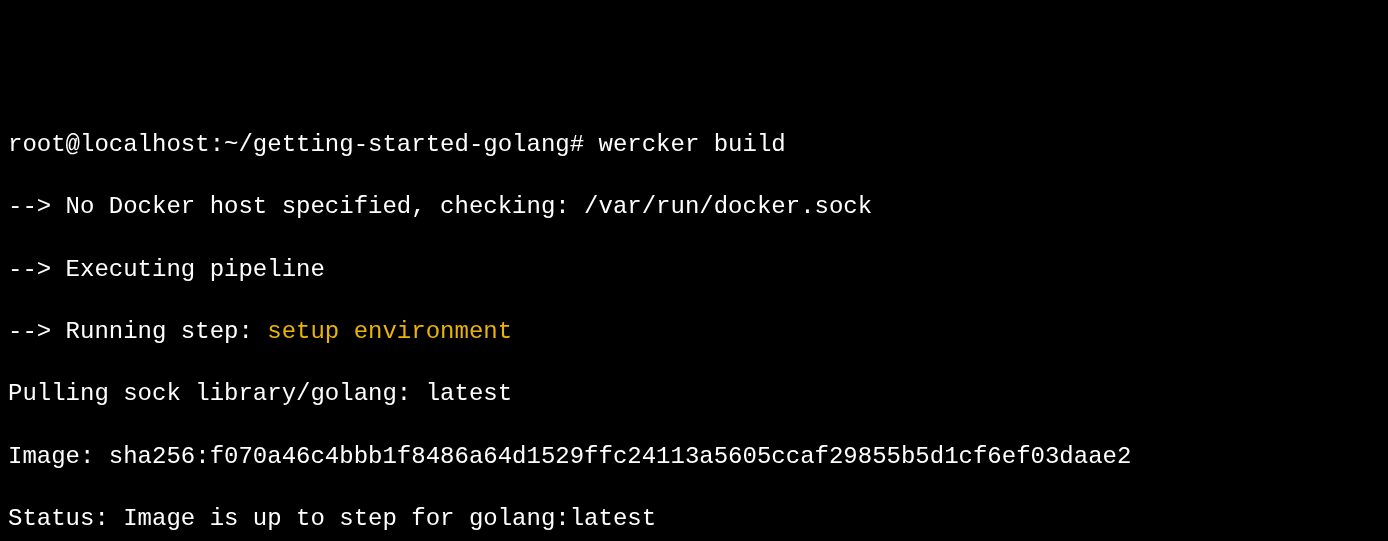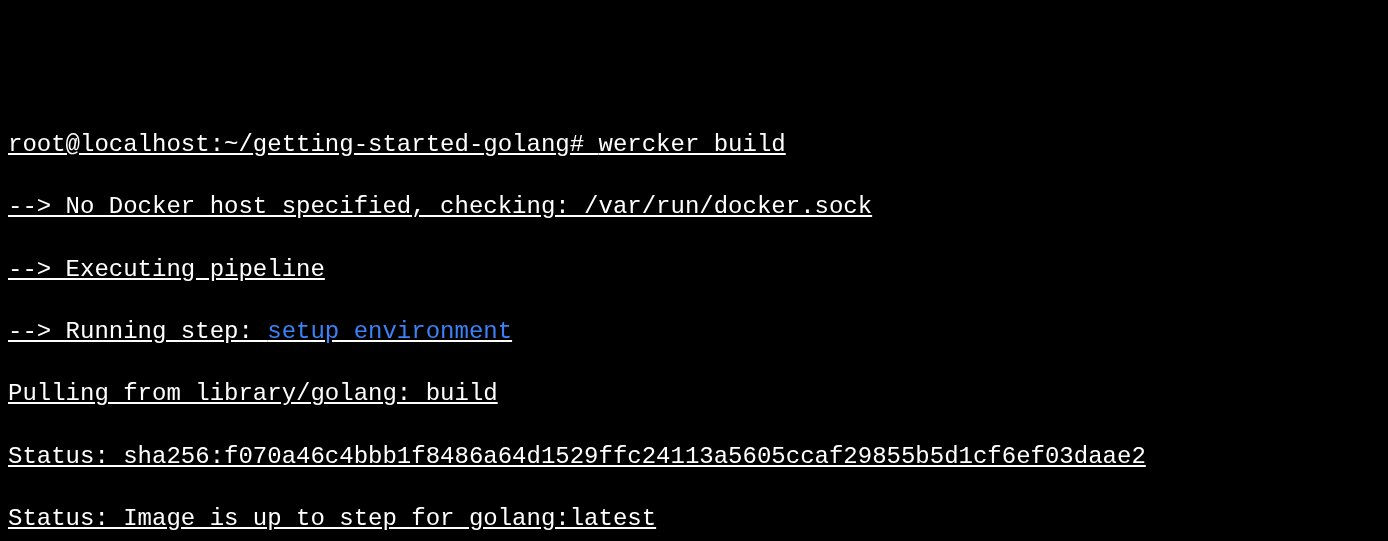--- a/index.html
+++ b/index.html
@@ -10,37 +10,36 @@
       font-family: 'Consolas', 'Monaco', 'Courier New', monospace;
       font-size: 24px;
       line-height: 1.3;
       white-space: pre;
       width: 1372px;
       height: 533px;
       overflow: hidden;
     }
     .line {
       display: block;
-      text-decoration: underline;
     }
     .yellow {
-      color: #3b82f6;
+      color: #eab308;
     }
   </style>
 </head>
 <body>
 
 
 
 <div class="line"><span>root@localhost:~/getting-started-golang# </span><span>wercker build</span></div>
 <div class="line">--&gt; No Docker host specified, checking: /var/run/docker.sock</div>
 <div class="line">--&gt; Executing pipeline</div>
 <div class="line"><span>--&gt; Running step: </span><span class="yellow">setup environment</span></div>
-<div class="line">Pulling from library/golang: build</div>
-<div class="line">Status: sha256:f070a46c4bbb1f8486a64d1529ffc24113a5605ccaf29855b5d1cf6ef03daae2</div>
+<div class="line">Pulling sock library/golang: latest</div>
+<div class="line">Image: sha256:f070a46c4bbb1f8486a64d1529ffc24113a5605ccaf29855b5d1cf6ef03daae2</div>
 <div class="line">Status: Image is up to step for golang:latest</div>
 
 
 
 
 
 
 
 
 

